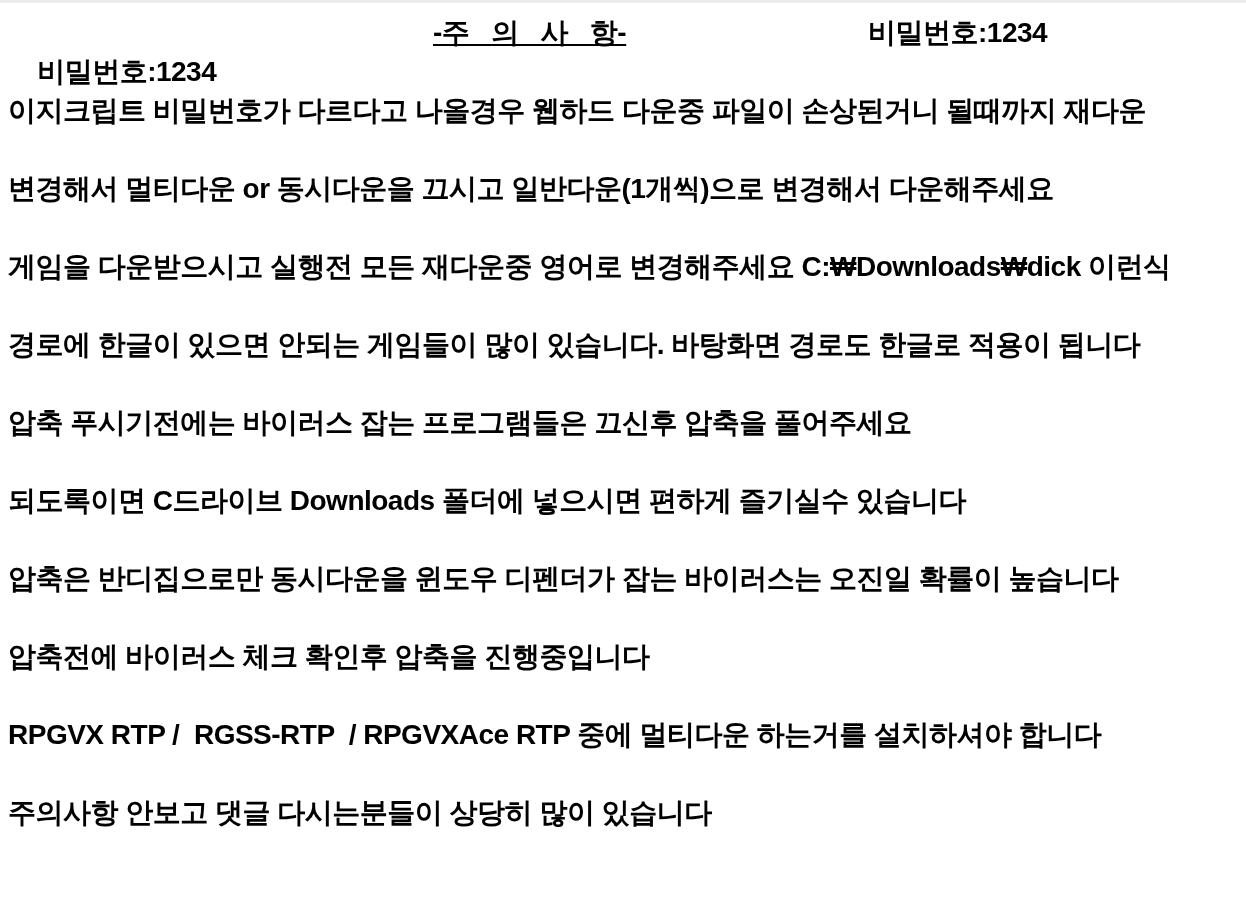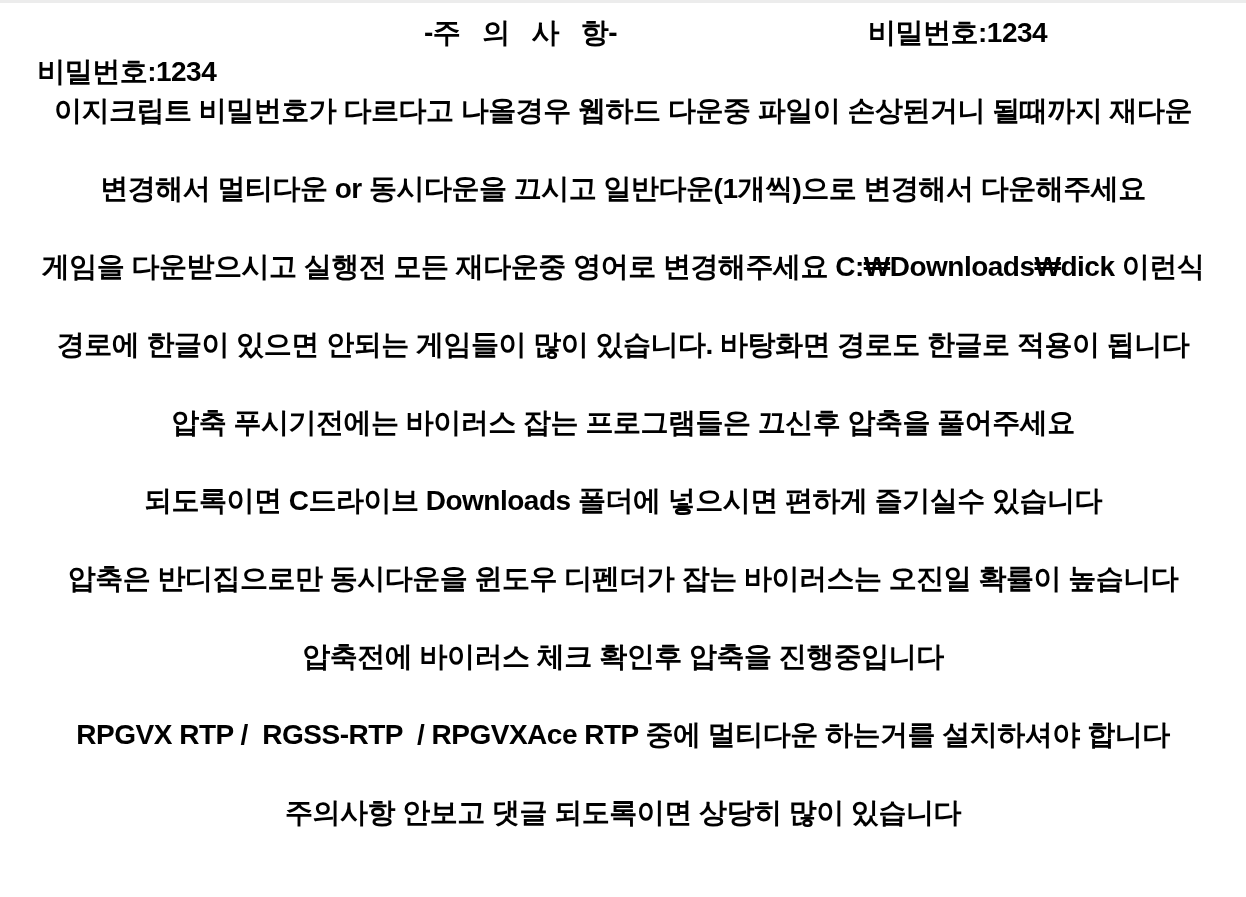--- a/index.html
+++ b/index.html
@@ -25,31 +25,31 @@
     letter-spacing: -0.5px;
   }
   .header-line {
     position: relative;
     height: 39px;
     margin-bottom: 39px;
     white-space: pre;
   }
   .header-title {
     position: absolute;
-    left: 416px;
+    left: 425px;
     top: 0;
+    text-decoration: underline;
   }
   .header-pw-right {
     position: absolute;
     left: 860px;
     top: 0;
   }
   .para {
     margin-bottom: 39px;
-    text-align: center;
   }
   .line {
     white-space: pre;
   }
 </style>
 </head>
 <body>
 
 <div class="top-edge"></div>
 
@@ -91,16 +91,16 @@
 
   <div class="para">
     <div class="line">압축전에 바이러스 체크 확인후 압축을 진행중입니다</div>
   </div>
 
   <div class="para">
     <div class="line">RPGVX RTP /  RGSS-RTP  / RPGVXAce RTP 중에 멀티다운 하는거를 설치하셔야 합니다</div>
   </div>
 
   <div class="para">
-    <div class="line">주의사항 안보고 댓글 되도록이면 상당히 많이 있습니다</div>
+    <div class="line">주의사항 안보고 댓글 다시는분들이 상당히 많이 있습니다</div>
   </div>
 
 </div>
 
 </body></html>

